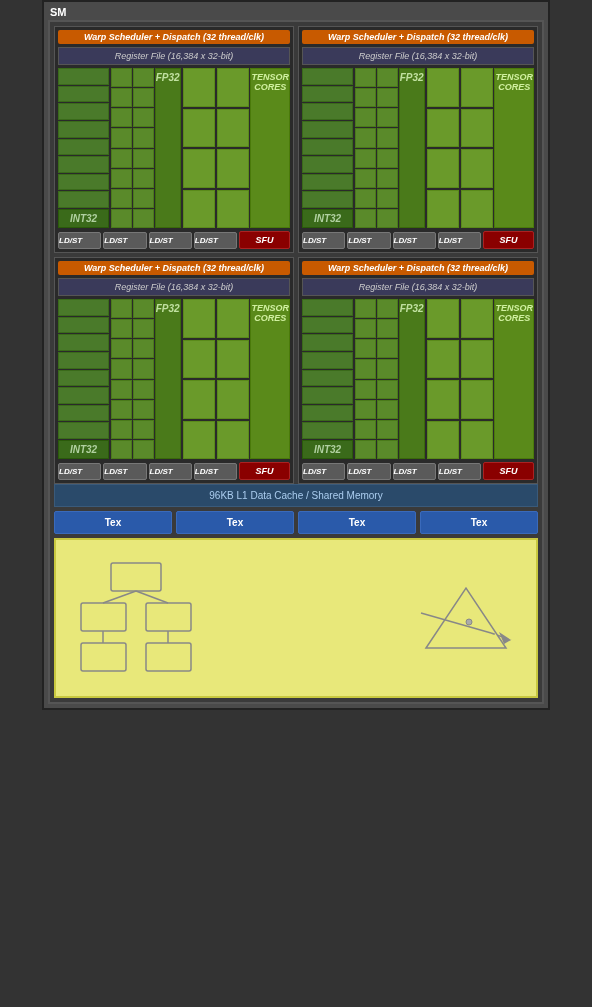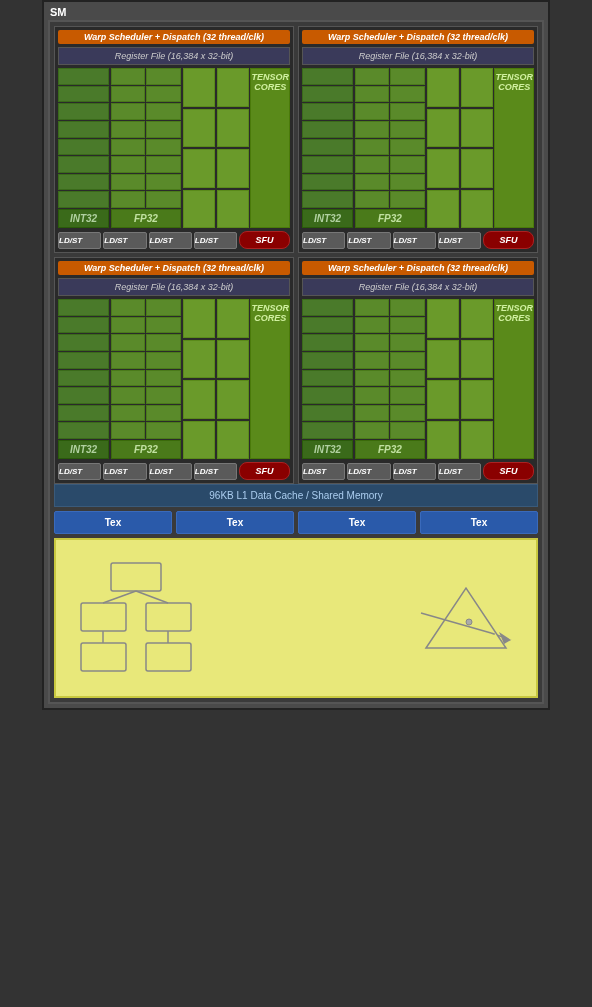--- a/index.html
+++ b/index.html
@@ -87,21 +87,20 @@
       color: #b0d0a0;
       font-size: 10px;
       font-weight: bold;
       text-align: center;
       padding: 3px 0;
       border: 1px solid #2a5a0a;
     }
     .fp32-block {
       flex: 0 0 30%;
       display: flex;
-      flex-direction: column;
       gap: 1px;
     }
     .fp32-cells {
       flex: 1;
       display: grid;
       grid-template-columns: 1fr 1fr;
       grid-template-rows: repeat(8, 1fr);
       gap: 1px;
     }
     .fp32-cell {
@@ -160,21 +159,21 @@
     }
     .sfu-btn {
       flex: 0 0 22%;
       background: #8a0000;
       color: white;
       font-size: 9px;
       font-weight: bold;
       text-align: center;
       padding: 3px 0;
       border: 1px solid #aa2222;
-      border-radius: 8px;
+      border-radius: 2px;
     }
     .l1-cache {
       background: #2a4a6a;
       color: #aaccee;
       font-size: 10px;
       text-align: center;
       padding: 5px;
       margin-bottom: 4px;
       border: 1px solid #3a5a7a;
     }

